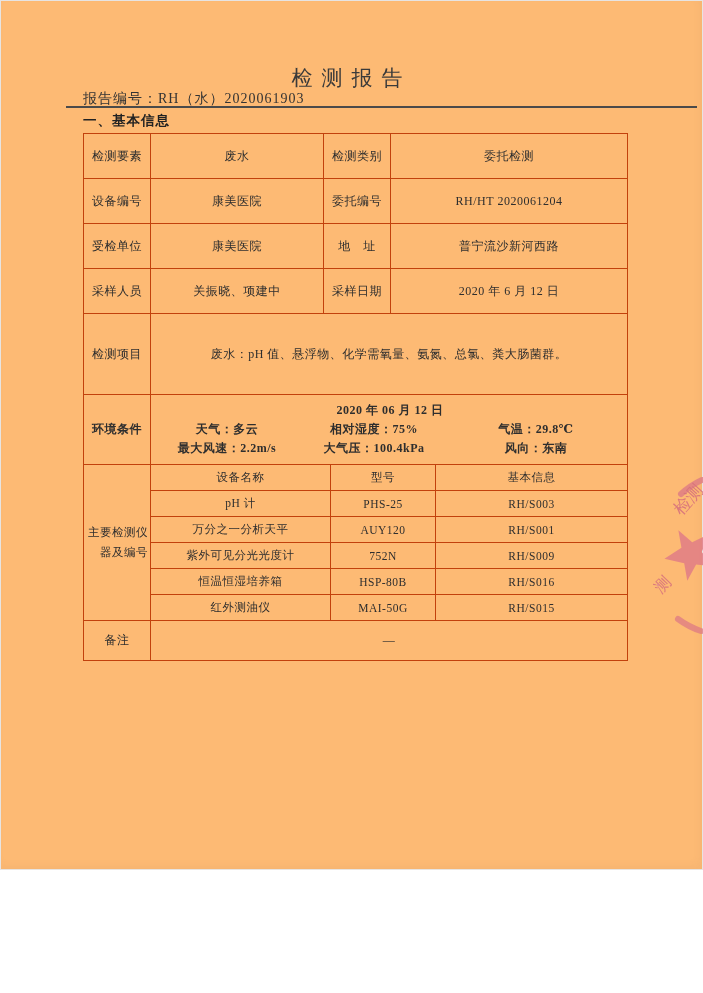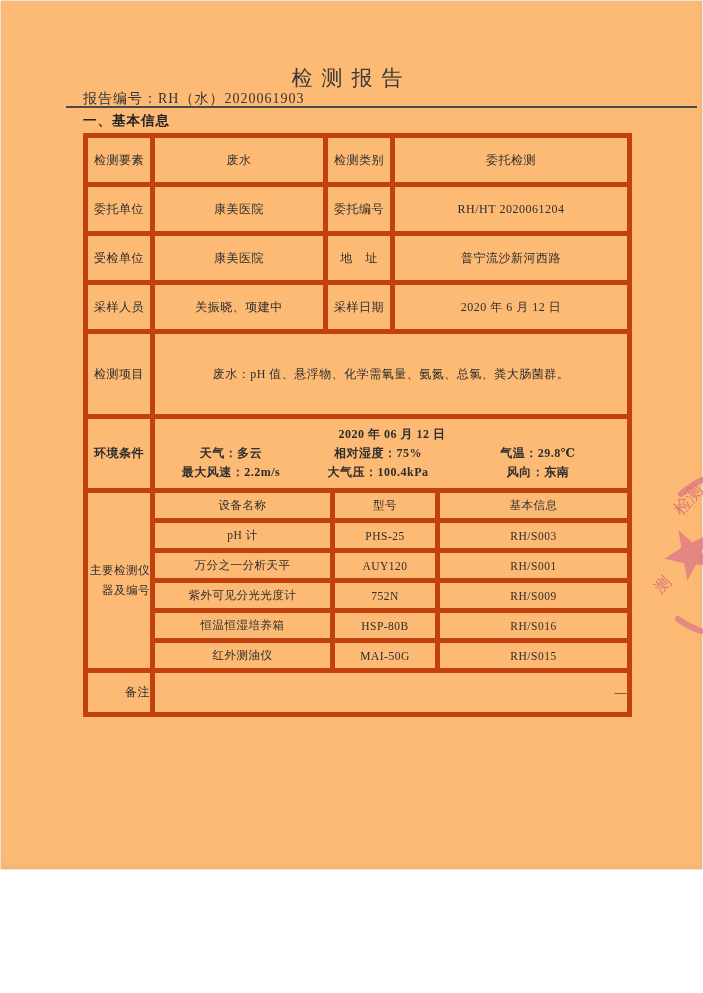--- a/index.html
+++ b/index.html
@@ -28,31 +28,31 @@
   .section-title{
     position:absolute;top:112px;left:83px;
     font-size:13.5px;font-weight:bold;color:#222;letter-spacing:1px;
   }
   table.main-table{
     position:absolute;top:133px;left:83px;
     border-collapse:collapse;table-layout:fixed;
     width:544px;
   }
   table.main-table td{
-    border:5px solid #c2410c;
+    border:1px solid #c2410c;
     text-align:center;vertical-align:middle;
     font-size:12px;color:#2e2e2e;
     padding:0;letter-spacing:.5px;
     overflow:hidden;
   }
   tr.h45 td{height:44px;}
   tr.h80 td{height:80px;}
   tr.h70 td{height:69px;font-weight:bold;}
   tr.h26 td{height:25px;font-size:11.5px;}
-  tr.h40 td{height:39px;text-align:right;}
+  tr.h40 td{height:39px;}
   td.left{text-align:left;padding:6px 12px;}
   td.inst-lbl span{display:inline-block;width:62px;line-height:1.7;text-align:right;}
   .env-line{padding-left:2px;line-height:1.6;}
   .env-grid{display:grid;grid-template-columns:152px 142px 1fr;line-height:1.6;}
   .footer{
     position:absolute;top:901px;left:543px;
     font-size:10.5px;letter-spacing:2.5px;color:#35404d;
   }
   .stamp{
     position:absolute;top:472px;right:0;width:52px;height:168px;
@@ -79,21 +79,21 @@
         <col style="width:192px">
     </colgroup>
     <tbody>
       <tr class="h45">
         <td>检测要素</td>
         <td>废水</td>
         <td colspan="2">检测类别</td>
         <td colspan="2">委托检测</td>
       </tr>
       <tr class="h45">
-        <td>委托单位</td>
+        <td>设备编号</td>
         <td>康美医院</td>
         <td colspan="2">委托编号</td>
         <td colspan="2">RH/HT 2020061204</td>
       </tr>
       <tr class="h45">
         <td>受检单位</td>
         <td>康美医院</td>
         <td colspan="2">地　址</td>
         <td colspan="2">普宁流沙新河西路</td>
       </tr>

